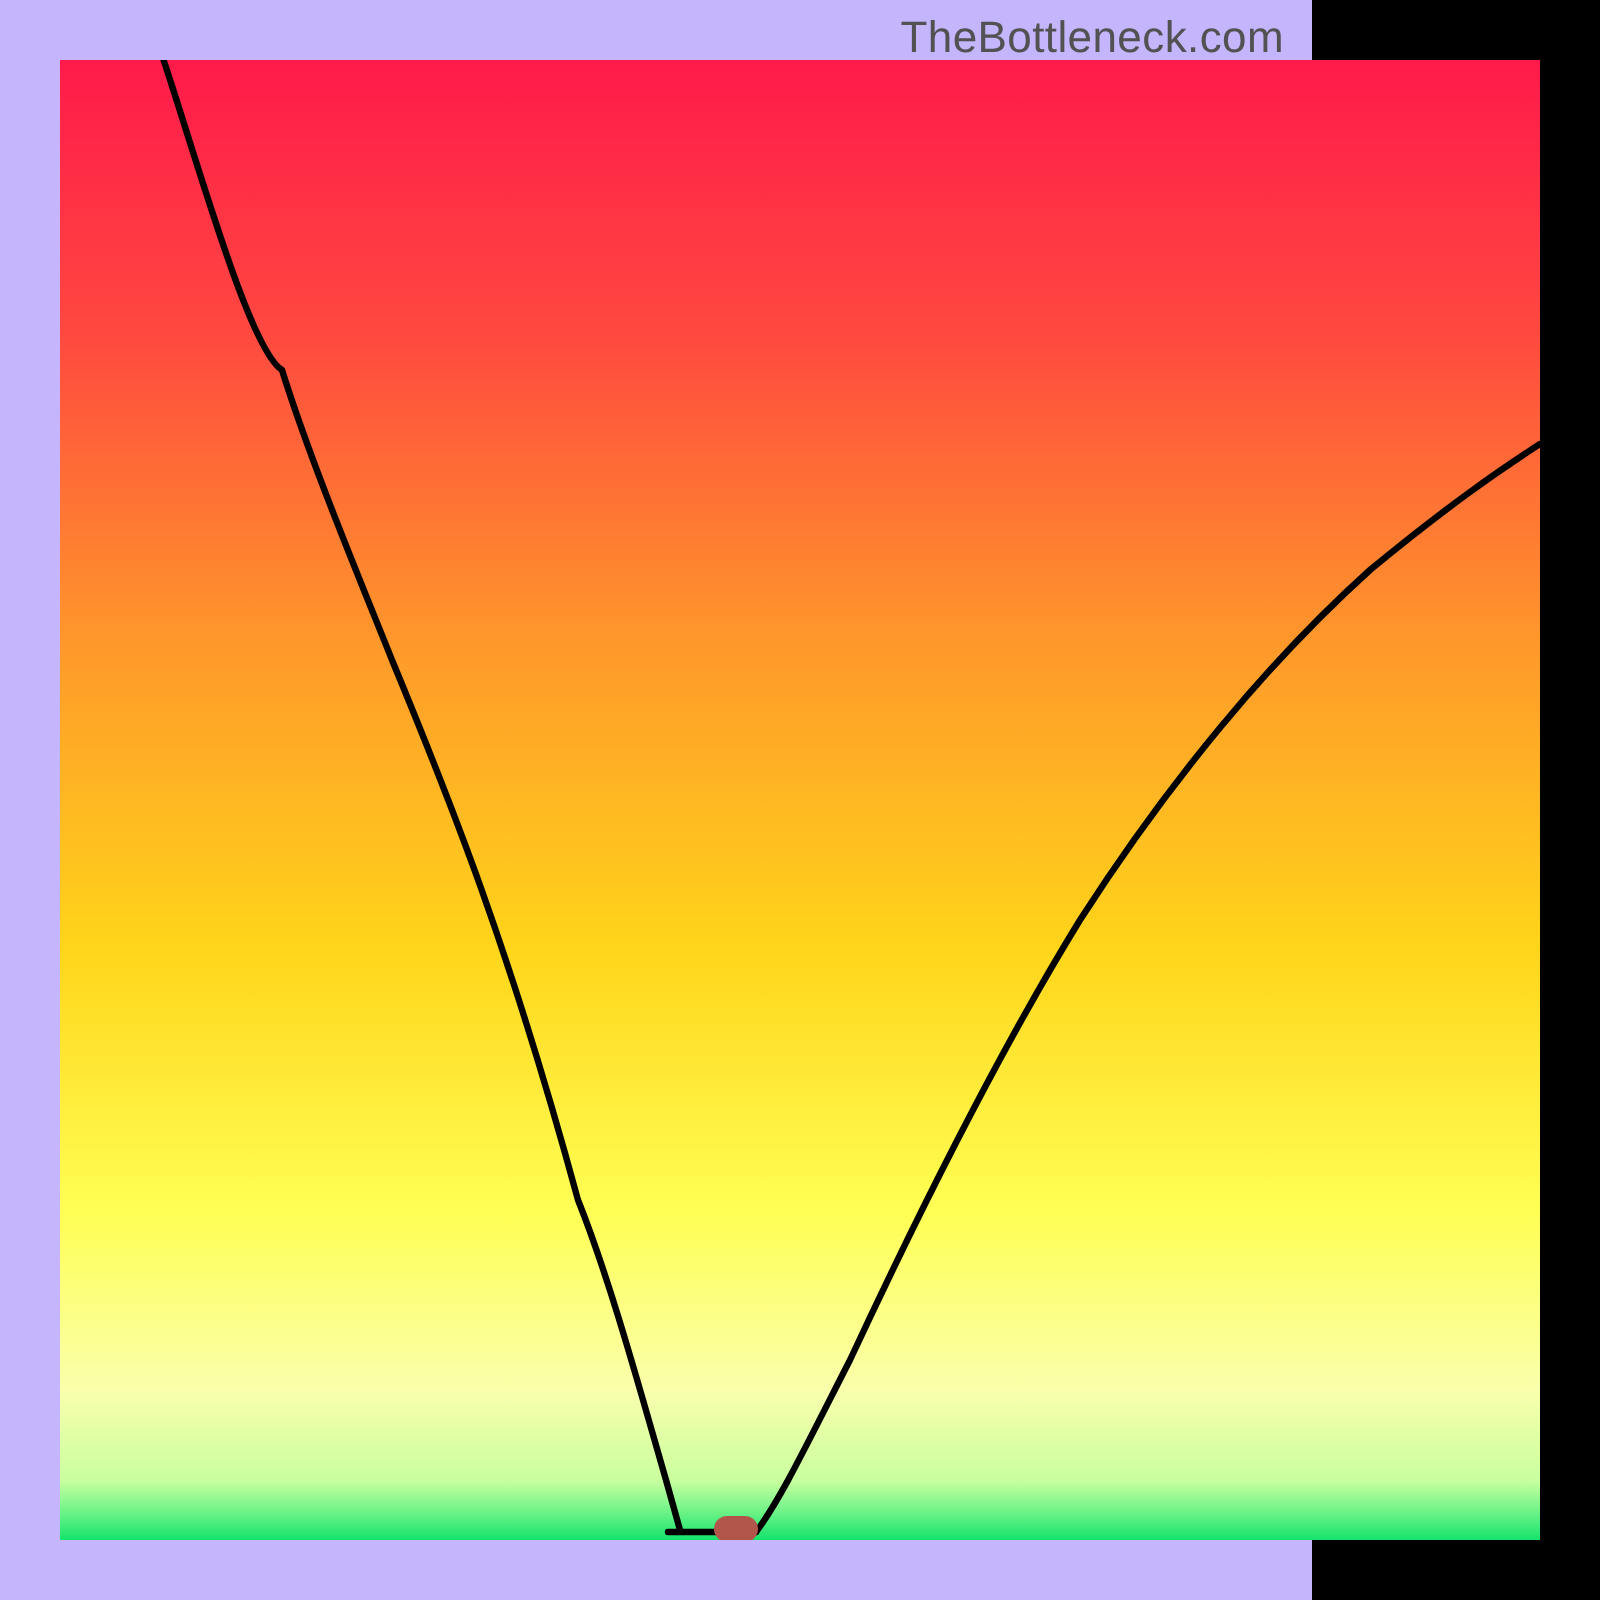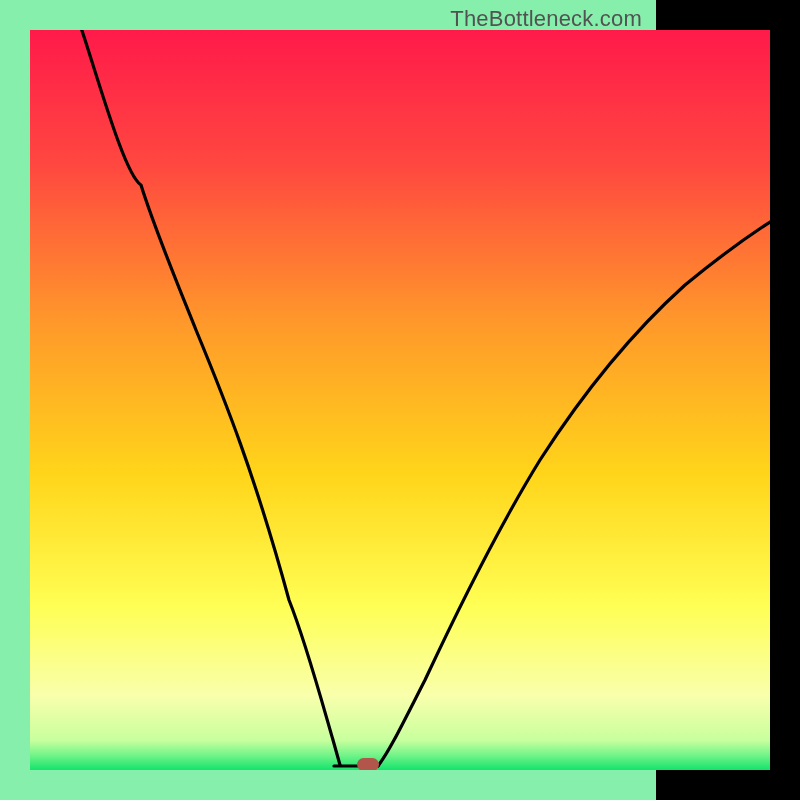--- a/index.html
+++ b/index.html
@@ -8,21 +8,21 @@
     width: 800px;
     height: 800px;
     background: #000;
     overflow: hidden;
     font-family: Arial, Helvetica, sans-serif;
   }
   .frame {
     position: relative;
     width: 656px;
     height: 800px;
-    background: #86efac;
+    background: #c4b5fd;
   }
   .plot {
     position: absolute;
     left: 30px;
     top: 30px;
     width: 740px;
     height: 740px;
     
   }
   .watermark {

